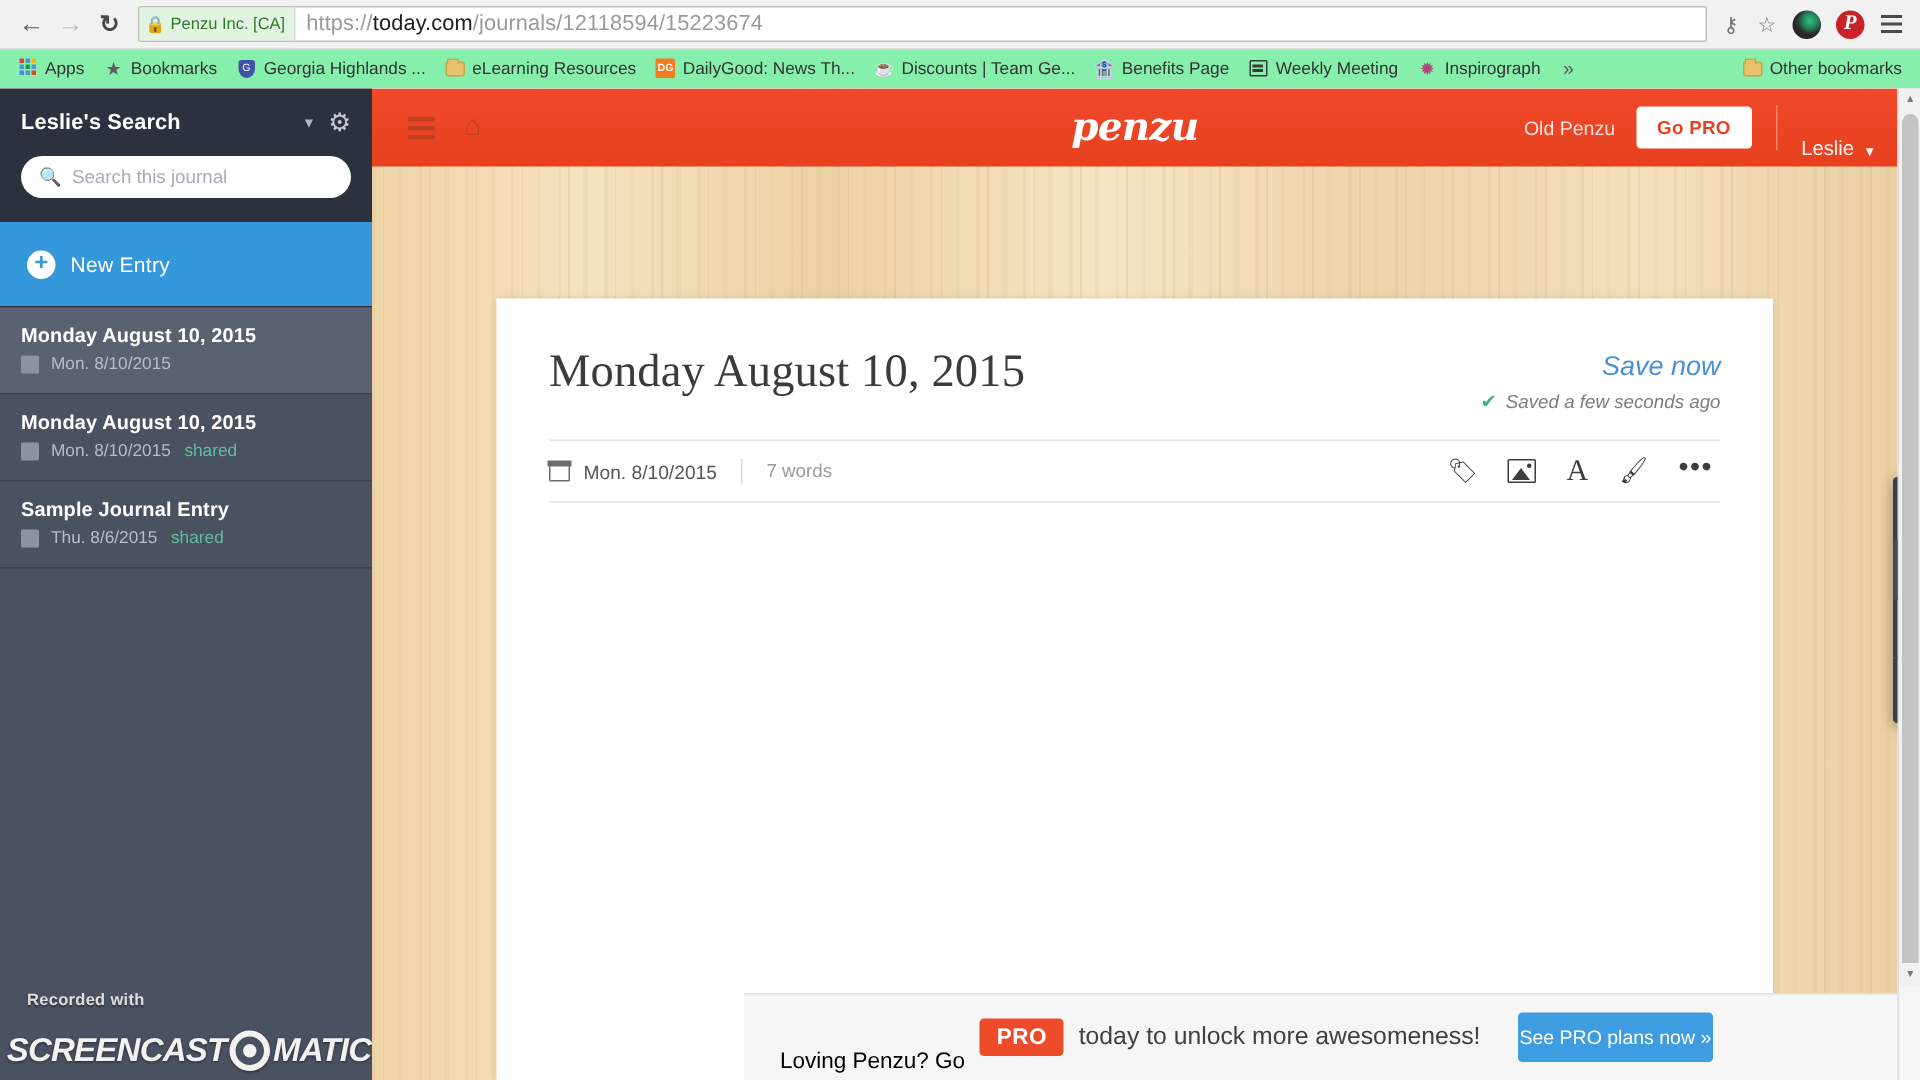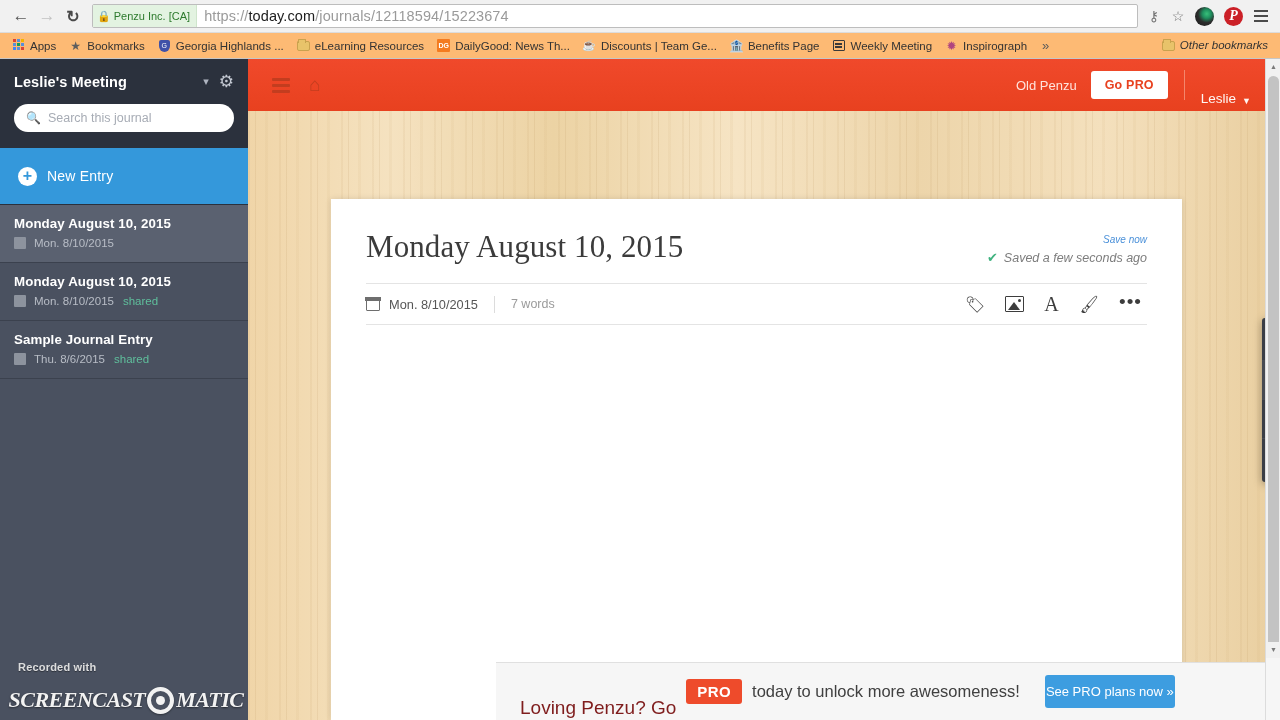--- a/index.html
+++ b/index.html
@@ -93,21 +93,21 @@
     flex: 0 0 auto;
     margin-left: 2px;
   }
   #chrome-menu i { display: block; width: 14px; height: 2px; background: #4b4b4b; }
 
   #bookmarks-bar {
     height: 26px;
     display: flex;
     align-items: center;
     padding: 0 6px;
-    background: #fdba74;
+    background: #86efac;
     border-top: 1px solid #dcdcdc;
     font-size: 11.5px;
     color: #333;
     white-space: nowrap;
     overflow: hidden;
   }
   .bm {
     display: flex; align-items: center;
     padding: 2px 6px;
     margin-right: 1px;
@@ -159,21 +159,21 @@
   .ico-cal {
     width: 12px; height: 11px; border: 1.5px solid #3a3a3a;
     position: relative; border-radius: 1px;
   }
   .ico-cal:after {
     content:''; position:absolute; left:1px; top:2px; width:7px; height:1.5px;
     background:#3a3a3a; box-shadow: 0 3px 0 #3a3a3a;
   }
   .ico-spiro { color: #b0457f; font-size: 12px; }
   .bm-overflow { padding: 2px 8px; color: #5a5a5a; font-size: 13px; flex: 0 0 auto; }
-  #other-bookmarks { margin-left: auto; display: flex; align-items: flex-start; padding: 2px 6px; flex: 0 0 auto; font-style: italic; }
+  #other-bookmarks { margin-left: auto; display: flex; align-items: flex-end; padding: 2px 6px; flex: 0 0 auto; }
 
   
   #viewport {
     position: relative;
     width: 1280px;
     height: 661px;
     overflow: hidden;
   }
 
   
@@ -260,21 +260,20 @@
     color: #e9e9e9;
     letter-spacing: 0.2px;
     align-self: flex-start;
     margin-left: 18px;
     text-shadow: 0 1px 1px rgba(0,0,0,.45);
     opacity: .92;
   }
   #wm-logo {
     display: flex; align-items: center;
     margin-top: 14px;
-    font-family: Liberation Serif, serif;
   }
   .wm-word {
     font-size: 22px; font-weight: bold; font-style: italic;
     color: #f2f2f2;
     letter-spacing: -0.5px;
     text-shadow: 0 1px 2px rgba(0,0,0,.5);
   }
   #wm-ring {
     width: 27px; height: 27px; border-radius: 50%;
     border: 4px solid #f2f2f2;
@@ -358,21 +357,21 @@
   #paper-inner { padding: 30px 35px 0 35px; }
   #entry-head { display: flex; align-items: flex-start; }
   #entry-title {
     font-family: "Liberation Serif", serif;
     font-size: 31px;
     color: #3b3b3b;
     flex: 1 1 auto;
     letter-spacing: 0.1px;
   }
   #save-col { text-align: right; padding-top: 5px; flex: 0 0 auto; }
-  #save-now-link { font-size: 10px; font-style: italic; color: #4a90d9; }
+  #save-now-link { font-size: 18px; font-style: italic; color: #4a90d9; }
   #saved-status {
     margin-top: 5px;
     font-size: 12.5px; font-style: italic; color: #7d7d7d;
     display: flex; align-items: center; justify-content: flex-end;
   }
   #saved-check { color: #3fb27f; font-size: 13px; margin-right: 6px; font-style: normal; }
 
   #meta-bar {
     margin-top: 18px;
     border-top: 1px solid #e4e4e4;
@@ -452,21 +451,21 @@
   #promo-bar {
     position: absolute;
     left: 248px; bottom: 0;
     width: 1017px; height: 58px;
     background: #f6f6f6;
     border-top: 1px solid #e0e0e0;
     display: flex; align-items: center;
     padding-left: 24px;
     z-index: 20;
   }
-  #promo-text-a { font-size: 19px; color: #7f1d1d; margin-top: 32px; }
+  #promo-text-a { font-size: 15px; color: #000000; margin-top: 32px; }
   #promo-pro-badge {
     background: #ee4b2b; color: #fff;
     font-size: 15px; font-weight: bold;
     padding: 4px 11px;
     border-radius: 3px;
     margin: 0 10px;
     letter-spacing: 0.4px;
   }
   #promo-text-b { font-size: 16.5px; color: #404040; }
   #promo-cta {
@@ -605,21 +604,21 @@
       <span>Other bookmarks</span>
     </div>
   </div>
 </div>
 
 <div id="viewport">
 
   <div id="sidebar">
     <div id="sidebar-top">
       <div id="journal-title-row">
-        <div id="journal-title">Leslie's Meeting</div>
+        <div id="journal-title">Leslie's Search</div>
         <div id="journal-chevron">▾</div>
         <div id="gear-icon">⚙</div>
       </div>
       <div id="search-box">
         <span id="search-magnifier">🔍</span>
         <input id="search-input" type="text" placeholder="Search this journal" style="">
       </div>
     </div>
 
     <div id="new-entry-btn">
@@ -666,20 +665,21 @@
 
   <div id="main">
 
     <div id="penzu-header">
       <div class="hdr-ico" id="hamburger-icon">
           <i></i>
           <i></i>
           <i></i>
         </div>
       <div class="hdr-ico" id="home-icon">⌂</div>
+      <div id="penzu-logo">penzu</div>
       <div id="hdr-right">
         <div id="old-penzu-link">Old Penzu</div>
         <div id="go-pro-btn">Go PRO</div>
         <div id="hdr-divider"></div>
         <div id="user-menu">
           <span>Leslie</span>
           <span id="user-caret">▼</span>
         </div>
       </div>
     </div>

